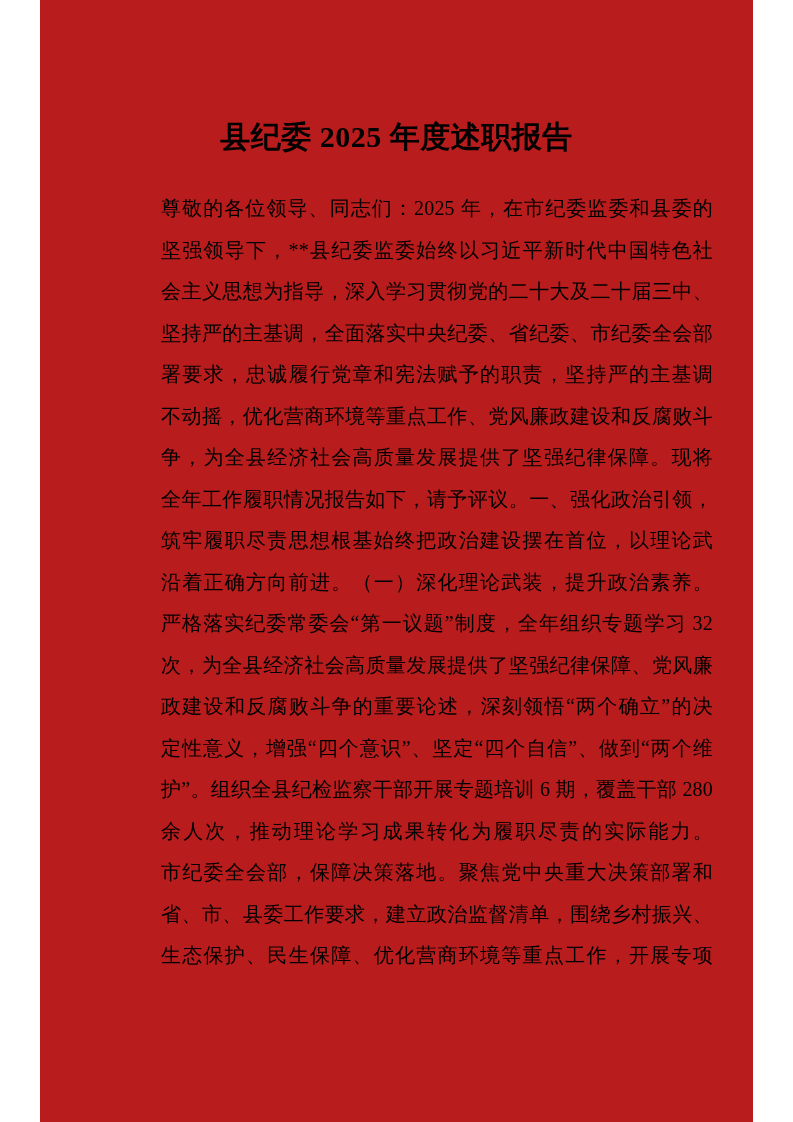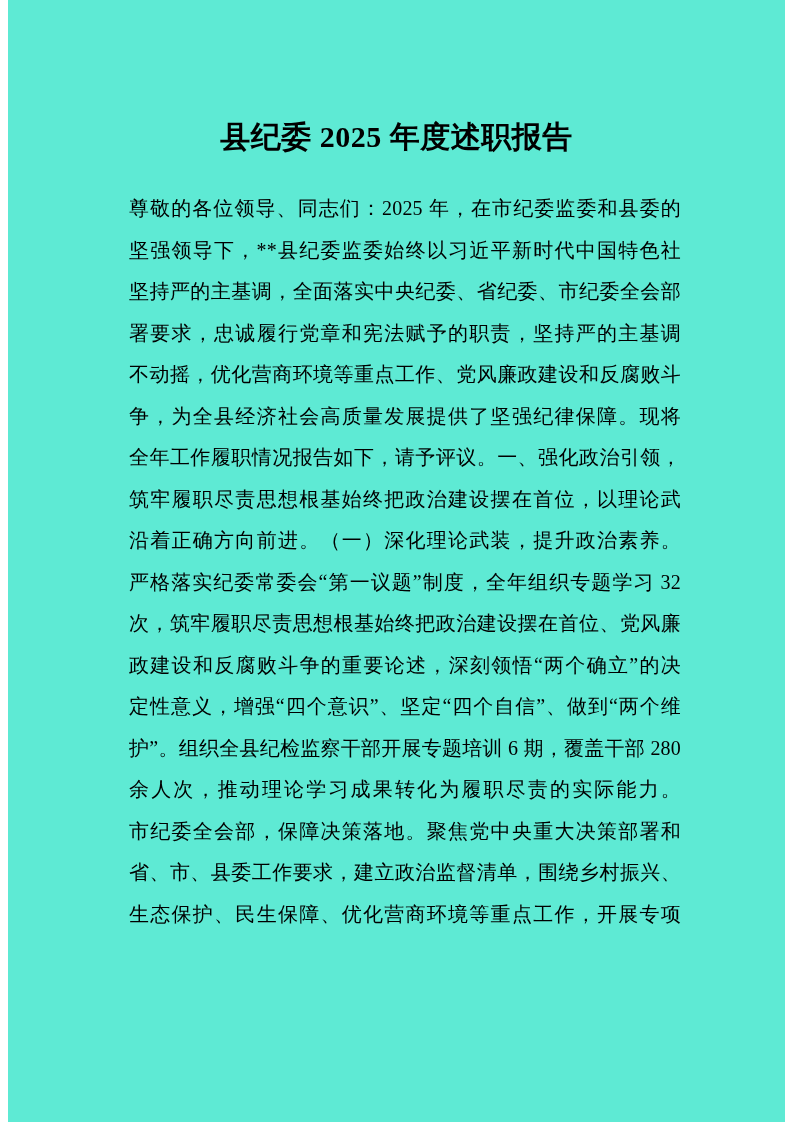--- a/index.html
+++ b/index.html
@@ -2,23 +2,23 @@
 <html><head>
 <meta charset="utf-8">
 <style>
   html, body {
     margin: 0;
     padding: 0;
     background: #ffffff;
   }
   .page {
     position: relative;
-    width: 777px;
+    width: 713px;
     height: 1122px;
-    background: #5eead4;
+    background: #b91c1c;
     color: #000000;
     font-family: "Liberation Serif", "DejaVu Serif", serif;
     overflow: hidden;
     margin: 0 auto;
   }
   .doc-title {
     position: absolute;
     top: 114px;
     left: 0;
     width: 100%;
@@ -48,29 +48,30 @@
   }
 </style>
 </head>
 <body>
 
 <div class="page">
   <h1 class="doc-title">县纪委 2025 年度述职报告</h1>
   <div class="doc-body">
       <div class="doc-line">尊敬的各位领导、同志们：2025 年，在市纪委监委和县委的</div>
       <div class="doc-line">坚强领导下，**县纪委监委始终以习近平新时代中国特色社</div>
+      <div class="doc-line">会主义思想为指导，深入学习贯彻党的二十大及二十届三中、</div>
       <div class="doc-line">坚持严的主基调，全面落实中央纪委、省纪委、市纪委全会部</div>
       <div class="doc-line">署要求，忠诚履行党章和宪法赋予的职责，坚持严的主基调</div>
       <div class="doc-line">不动摇，优化营商环境等重点工作、党风廉政建设和反腐败斗</div>
       <div class="doc-line">争，为全县经济社会高质量发展提供了坚强纪律保障。现将</div>
       <div class="doc-line">全年工作履职情况报告如下，请予评议。一、强化政治引领，</div>
       <div class="doc-line">筑牢履职尽责思想根基始终把政治建设摆在首位，以理论武</div>
       <div class="doc-line">沿着正确方向前进。（一）深化理论武装，提升政治素养。</div>
       <div class="doc-line">严格落实纪委常委会“第一议题”制度，全年组织专题学习 32</div>
-      <div class="doc-line">次，筑牢履职尽责思想根基始终把政治建设摆在首位、党风廉</div>
+      <div class="doc-line">次，为全县经济社会高质量发展提供了坚强纪律保障、党风廉</div>
       <div class="doc-line">政建设和反腐败斗争的重要论述，深刻领悟“两个确立”的决</div>
       <div class="doc-line">定性意义，增强“四个意识”、坚定“四个自信”、做到“两个维</div>
       <div class="doc-line">护”。组织全县纪检监察干部开展专题培训 6 期，覆盖干部 280</div>
       <div class="doc-line">余人次，推动理论学习成果转化为履职尽责的实际能力。（二）</div>
       <div class="doc-line">市纪委全会部，保障决策落地。聚焦党中央重大决策部署和</div>
       <div class="doc-line">省、市、县委工作要求，建立政治监督清单，围绕乡村振兴、</div>
       <div class="doc-line">生态保护、民生保障、优化营商环境等重点工作，开展专项</div>
     </div>
 </div>
 

